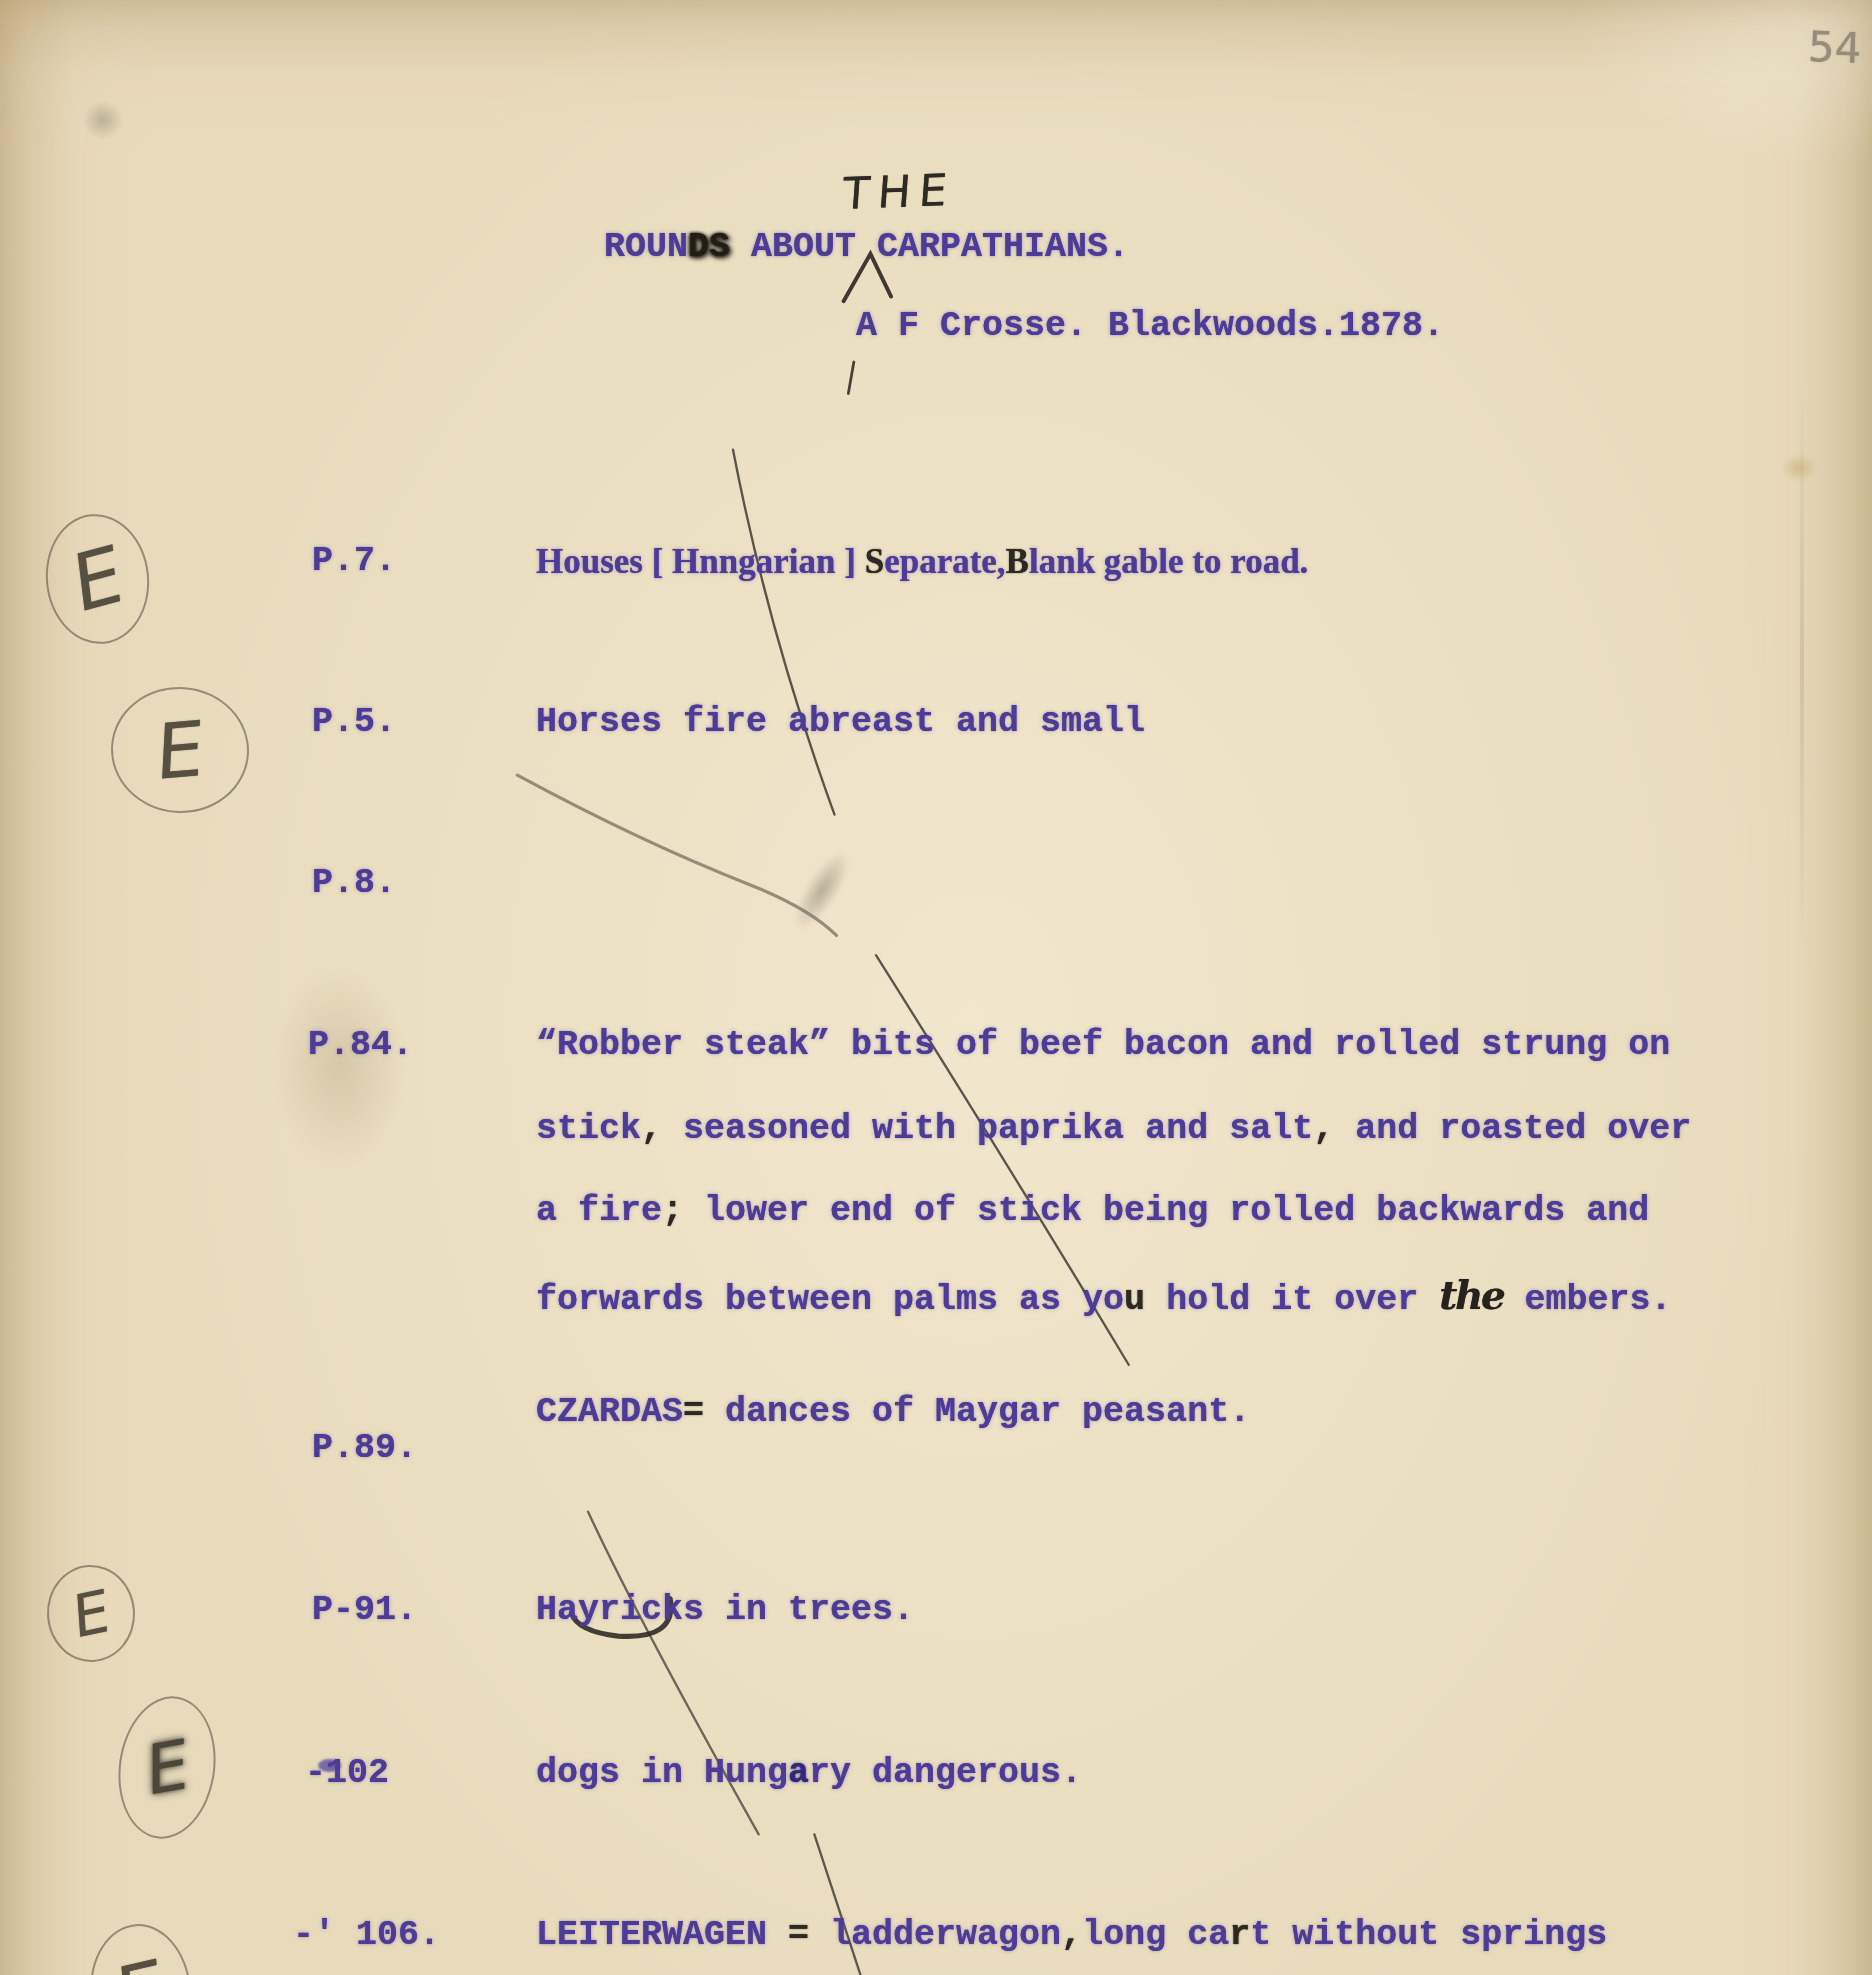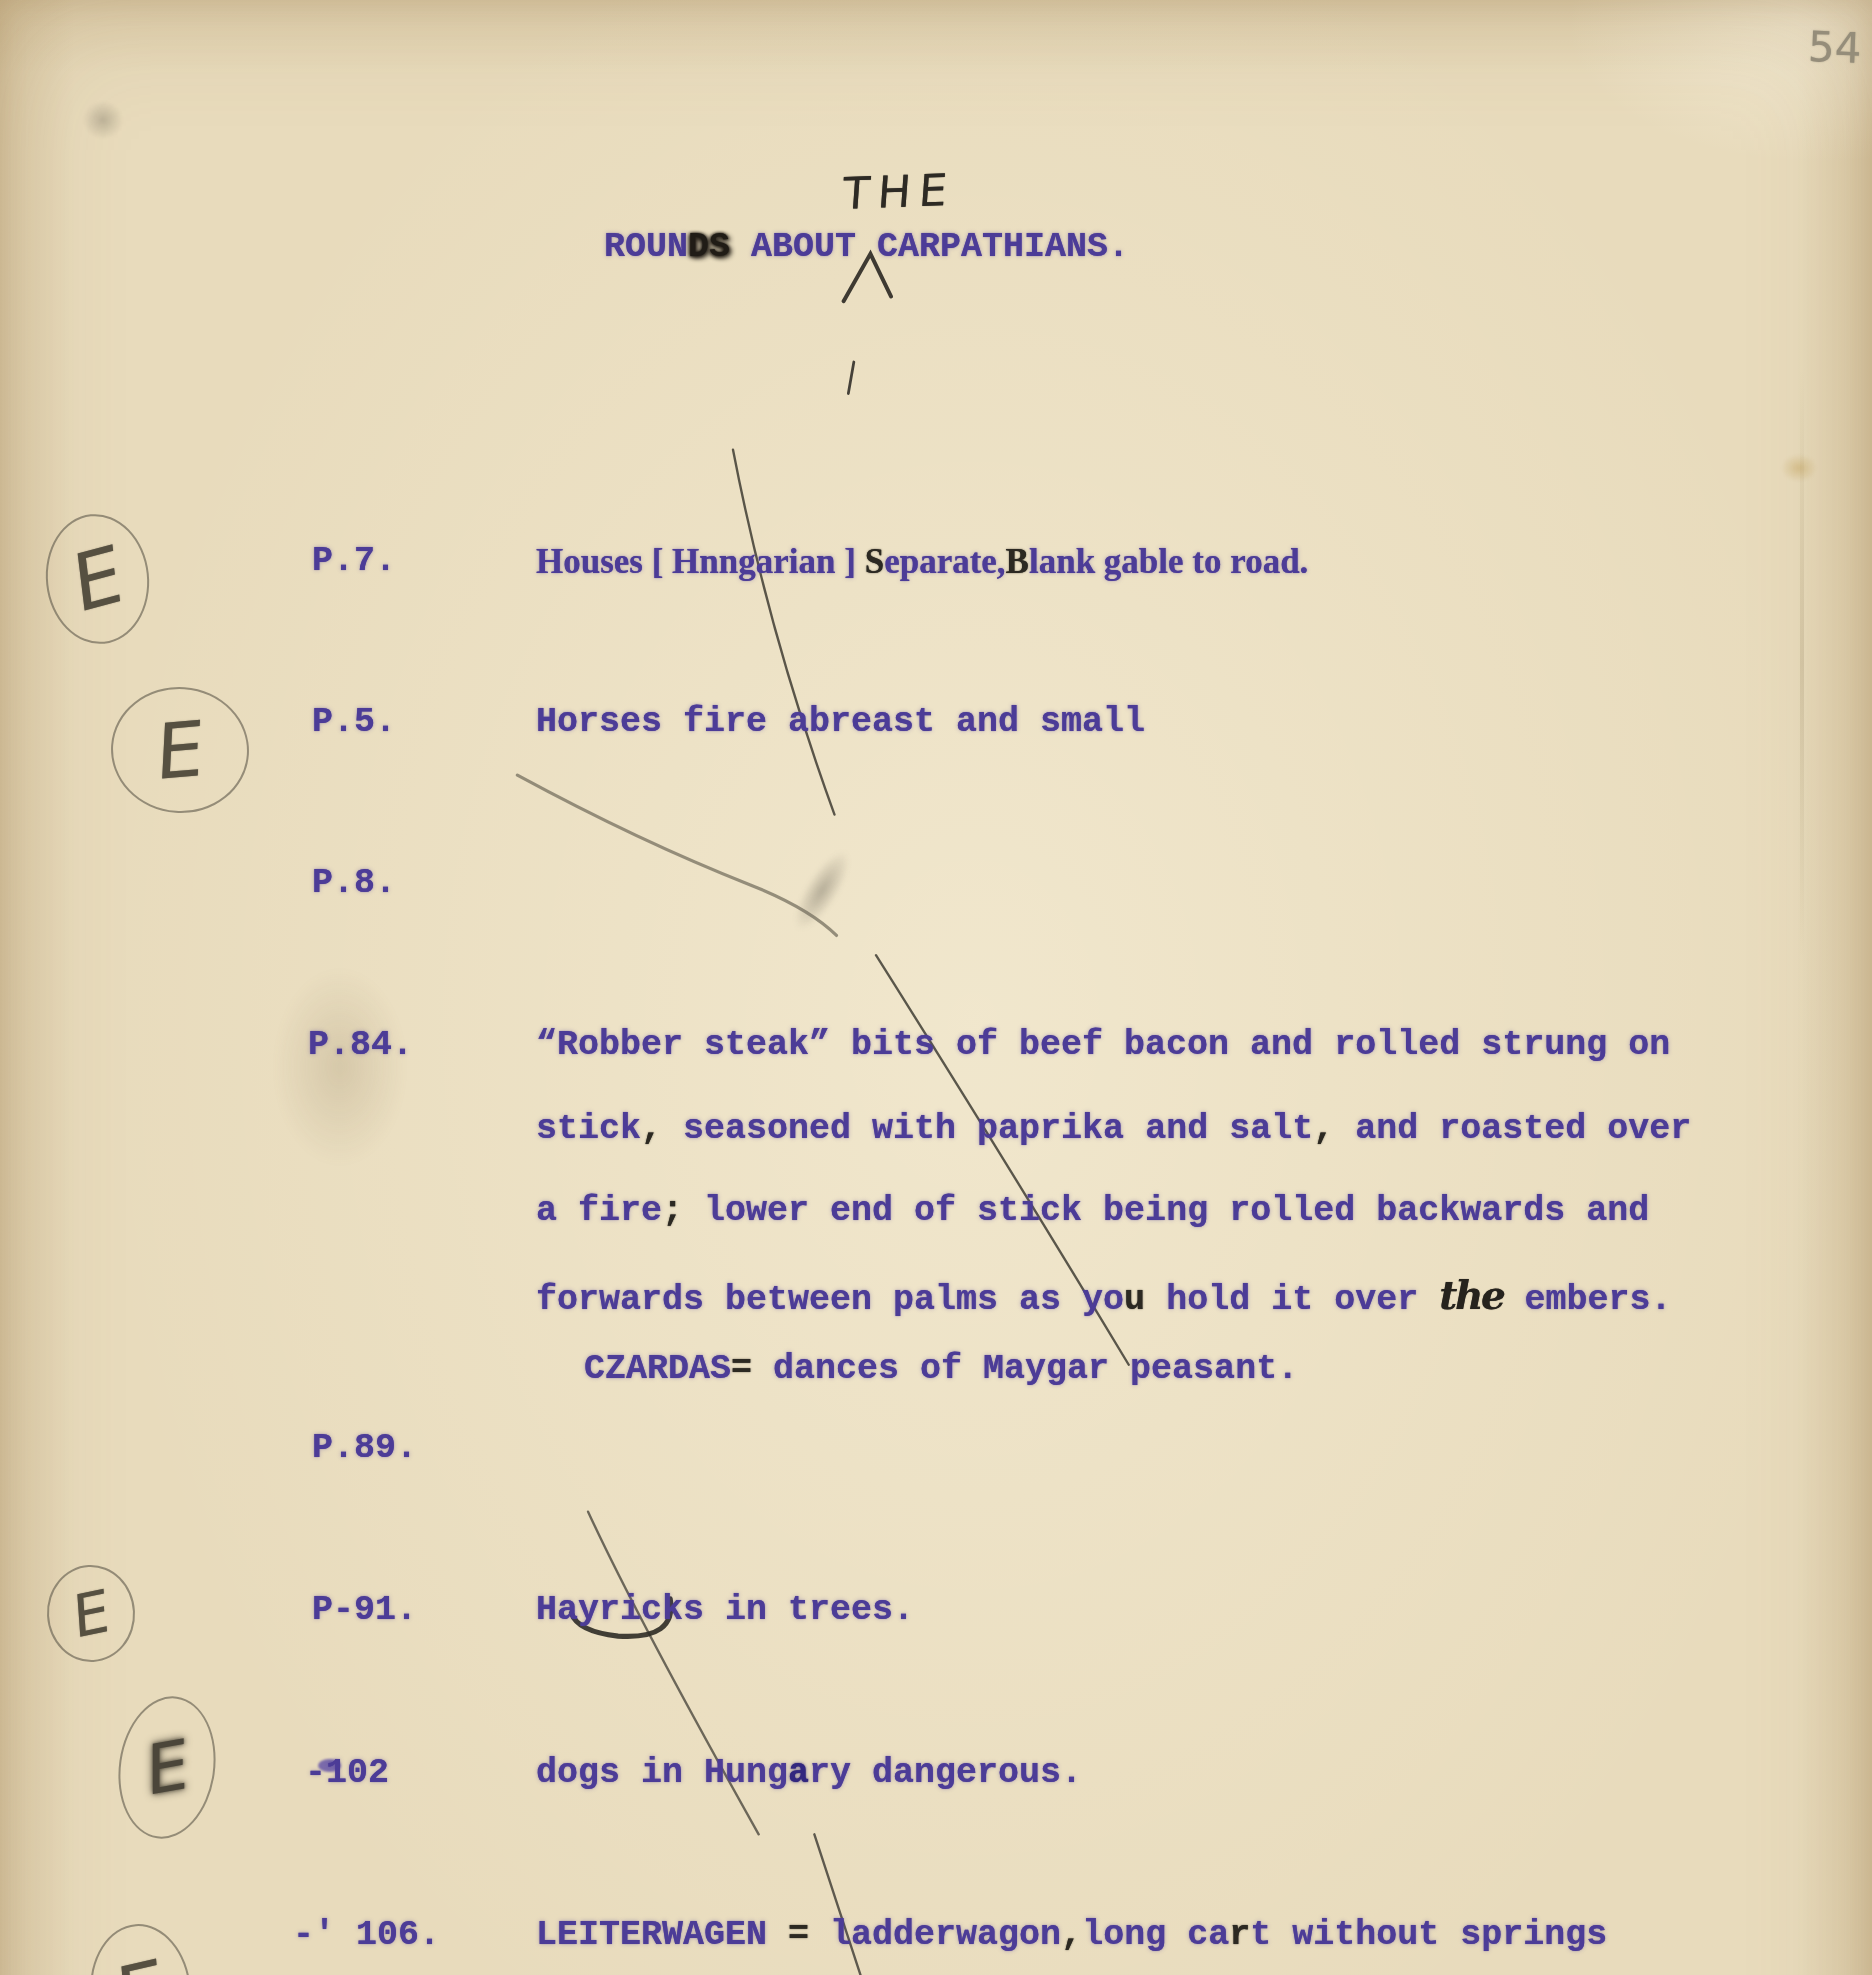--- a/index.html
+++ b/index.html
@@ -55,37 +55,38 @@
     <path d="M2218 2418 Q2560 2960 2858 3455" fill="none" stroke="#403d34" stroke-width="6" stroke-linecap="round" opacity=".85"></path>
     <path d="M1489 3827 Q1610 4090 1921 4644" fill="none" stroke="#4c483e" stroke-width="6" stroke-linecap="round" opacity=".8"></path>
     <path d="M2062 4644 Q2235 5180 2474 5900" fill="none" stroke="#45423a" stroke-width="6" stroke-linecap="round" opacity=".85"></path>
     <path d="M1697 4048 Q1714 4152 1565 4142 Q1462 4130 1447 4084" fill="none" stroke="#2f2c26" stroke-width="13" stroke-linecap="round" opacity=".9"></path>
   </svg>
 
   <div class="corner-num">54</div>
 
   <div class="hand-the">THE</div>
   <div class="line" style="left:604px;top:224px;margin-top:6px;"><span>ROUN</span><span class="blot">DS</span><span> ABOUT </span><span>CARPATHIANS.</span></div>
+  <div class="line" style="left:856px;top:309px;">A F Crosse. Blackwoods.1878.</div>
 
   <div class="line" style="left:312px;top:544px;"><span>P.7.</span></div>
   <div class="line" style="left:536px;top:544px;font-family:Liberation Serif, serif;"><span>Houses [ Hnngarian ] </span><span class="ink">S</span><span>eparate,</span><span class="ink">B</span><span>lank gable to road.</span></div>
 
   <div class="line" style="left:312px;top:705px;"><span>P.5.</span></div>
   <div class="line" style="left:536px;top:705px;"><span>Horses fire abreast and small</span></div>
 
   <div class="line" style="left:312px;top:866px;"><span>P.8.</span></div>
 
   <div class="line" style="left:308px;top:1028px;"><span>P.84.</span></div>
   <div class="line" style="left:536px;top:1028px;"><span>“Robber steak” bits of beef bacon and rolled strung on</span></div>
   <div class="line" style="left:536px;top:1112px;"><span>stick</span><span class="ink">,</span><span> seasoned with paprika and salt</span><span class="ink">,</span><span> and roasted over</span></div>
   <div class="line" style="left:536px;top:1194px;"><span>a fire</span><span class="ink">;</span><span> lower end of stick being rolled backwards and</span></div>
   <div class="line" style="left:536px;top:1276px;"><span>forwards between palms as yo</span><span class="ink">u</span><span> hold it over </span><span class="hand">the</span><span> embers.</span></div>
 
   <div class="line" style="left:312px;top:1431px;"><span>P.89.</span></div>
-  <div class="line" style="left:536px;top:1352px;margin-left:48px;"><span>CZARDAS</span><span class="ink">=</span><span> dances of Maygar peasant.</span></div>
+  <div class="line" style="left:536px;top:1395px;"><span>CZARDAS</span><span class="ink">=</span><span> dances of Maygar peasant.</span></div>
 
   <div class="line" style="left:312px;top:1593px;text-align:center;"><span>P-91.</span></div>
   <div class="line" style="left:536px;top:1593px;"><span>Hayricks in trees.</span></div>
 
   <div class="line" style="left:305px;top:1756px;"><span>-102</span></div>
   <div class="line" style="left:536px;top:1756px;"><span>dogs in Hung</span><span class="over">a</span><span>ry dangerous.</span></div>
 
   <div class="line" style="left:293px;top:1918px;"><span>-' 106.</span></div>
   <div class="line" style="left:536px;top:1918px;"><span>LEITERWAGEN </span><span class="ink">=</span><span> ladderwagon</span><span class="ink">,</span><span>long ca</span><span class="ink">r</span><span>t without springs</span></div>
 

